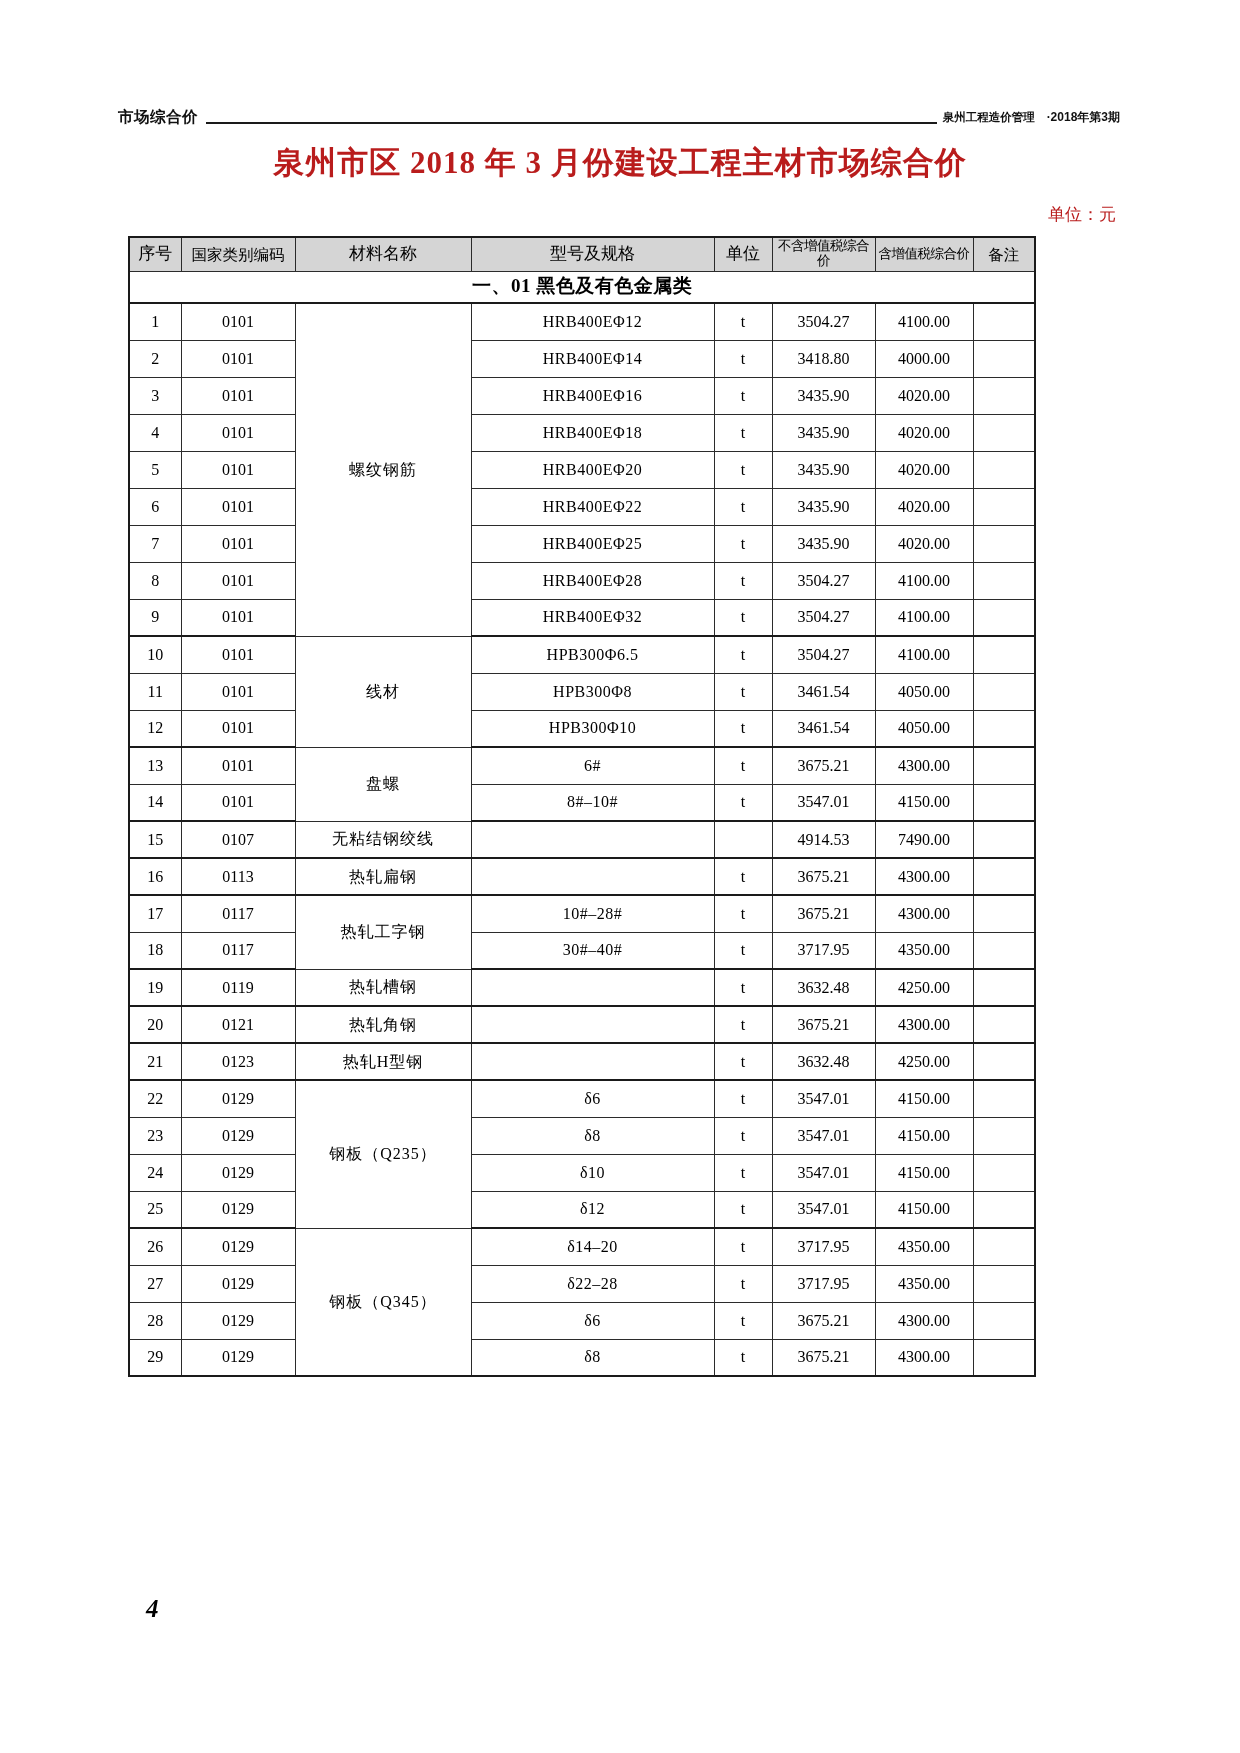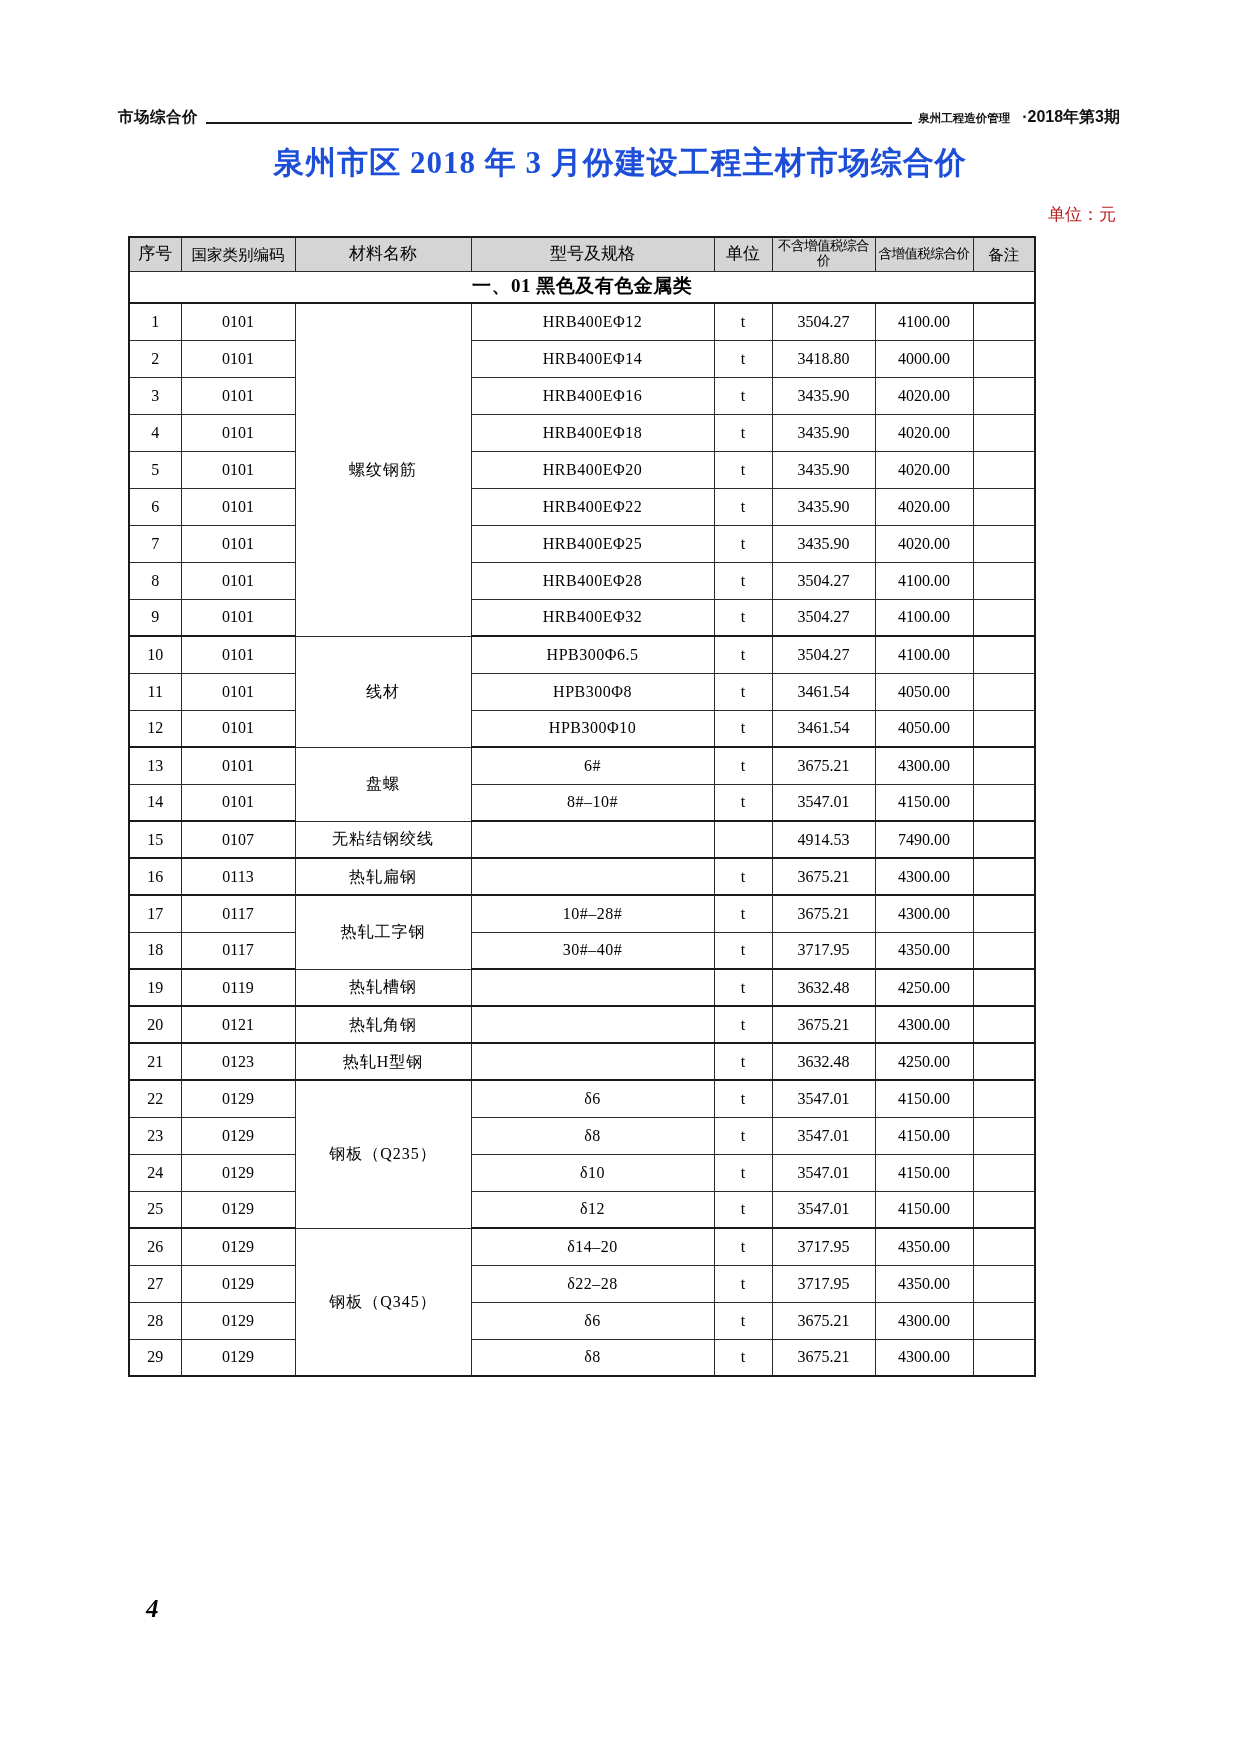--- a/index.html
+++ b/index.html
@@ -56,35 +56,35 @@
     font-family: "Liberation Sans", "DejaVu Sans", sans-serif;
     font-size: 11.5px;
     font-weight: 700;
     white-space: nowrap;
     color: #111;
     letter-spacing: 0px;
   }
   .runhead-right .sep {
     display: inline-block;
     padding: 0 2px 0 12px;
-    font-size: 16px;
+    font-size: 12px;
   }
 
   
   .doc-title {
     position: absolute;
     left: 0;
     top: 142px;
     width: 1240px;
     text-align: center;
     font-family: "Liberation Serif", "DejaVu Serif", serif;
     font-weight: 700;
     font-size: 31px;
     letter-spacing: 1px;
-    color: #1d4ed8;
+    color: #b91c1c;
   }
 
   
   .unit-note {
     position: absolute;
     right: 124px;
     top: 203px;
     font-size: 17px;
     font-family: "Liberation Serif", "DejaVu Serif", serif;
     color: #b91c1c;

